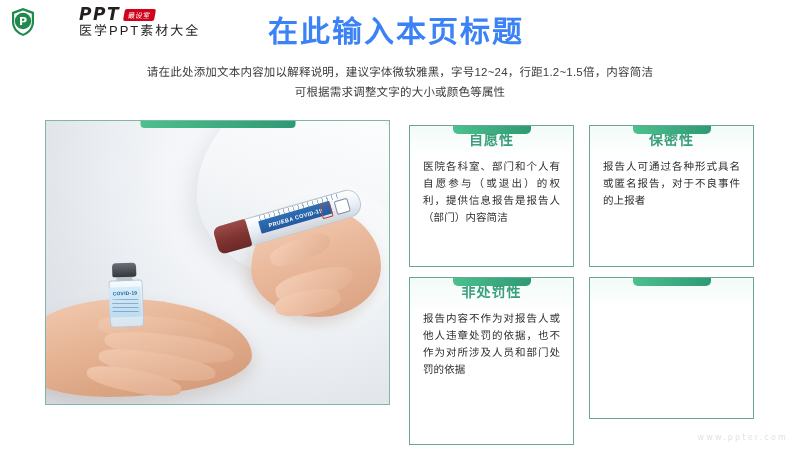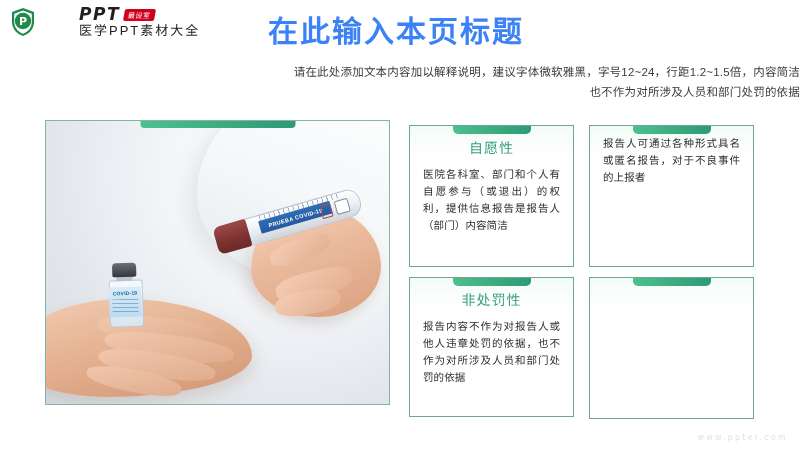--- a/index.html
+++ b/index.html
@@ -85,21 +85,21 @@
     font-weight: bold;
     color: #3b82f6;
     letter-spacing: 2px;
     line-height: 1.2;
   }
   .page-subtitle {
     position: absolute;
     left: 0;
     right: 0;
     top: 62px;
-    text-align: right;
+    text-align: center;
     font-size: 11.5px;
     color: #3b3b3b;
     line-height: 1.75;
     letter-spacing: 0.2px;
   }
   .page-subtitle div { display: block; }
 
   
   .photo-panel {
     position: absolute;
@@ -341,40 +341,40 @@
     left: 50%;
     transform: translateX(-50%);
     top: 0;
     width: 78px;
     height: 8px;
     background: linear-gradient(90deg, #4cc08d 0%, #2e9a74 100%);
     border-bottom-left-radius: 5px;
     border-bottom-right-radius: 5px;
   }
   .card-title {
-    margin: 14px 0 0 0;
+    margin: 6px 0 0 0;
     text-align: center;
     font-size: 14px;
-    font-weight: normal;
+    font-weight: bold;
     color: #3aa07c;
     letter-spacing: 1px;
     line-height: 1.2;
   }
   .card-body {
     margin: 9px 13px 0 13px;
     font-size: 10.5px;
     color: #2e2e2e;
     line-height: 1.62;
     letter-spacing: 0.1px;
     text-align: justify;
   }
 
   .card-1 { left: 409px; top: 125px; width: 165px; height: 142px; }
   .card-2 { left: 589px; top: 125px; width: 165px; height: 142px; }
-  .card-3 { left: 409px; top: 277px; width: 165px; height: 140px; }
+  .card-3 { left: 409px; top: 277px; width: 165px; height: 168px; }
   .card-4 { left: 589px; top: 277px; width: 165px; height: 142px; }
 
   
   .watermark {
     position: absolute;
     right: 12px;
     bottom: 8px;
     font-size: 8px;
     color: #e2e2e2;
     letter-spacing: 2.2px;
@@ -399,21 +399,21 @@
         <span class="logo-badge">最设室</span>
       </div>
       <div class="logo-sub">医学PPT素材大全</div>
     </div>
   </div>
 
   <div class="page-title">在此输入本页标题</div>
 
   <div class="page-subtitle">
     <div>请在此处添加文本内容加以解释说明，建议字体微软雅黑，字号12~24，行距1.2~1.5倍，内容简洁</div>
-    <div>也不作为对所涉及人员和部门处罚的依据</div>
+    <div>可根据需求调整文字的大小或颜色等属性</div>
   </div>
 
   <div class="photo-panel">
     <div class="photo-topbar"></div>
     <div class="photo-art">
       <div class="coat"></div>
       <div class="coat2"></div>
 
       <div class="hand-right"></div>
       <div class="finger-r3"></div>
@@ -447,20 +447,21 @@
   </div>
 
   <div class="card card-1">
     <div class="card-tab"></div>
     <div class="card-title">自愿性</div>
     <div class="card-body">医院各科室、部门和个人有自愿参与（或退出）的权利，提供信息报告是报告人（部门）内容简洁</div>
   </div>
 
   <div class="card card-2">
     <div class="card-tab"></div>
+    <div class="card-title">保密性</div>
     <div class="card-body">报告人可通过各种形式具名或匿名报告，对于不良事件的上报者</div>
   </div>
 
   <div class="card card-3">
     <div class="card-tab"></div>
     <div class="card-title">非处罚性</div>
     <div class="card-body">报告内容不作为对报告人或他人违章处罚的依据，也不作为对所涉及人员和部门处罚的依据</div>
   </div>
 
   <div class="card card-4">

